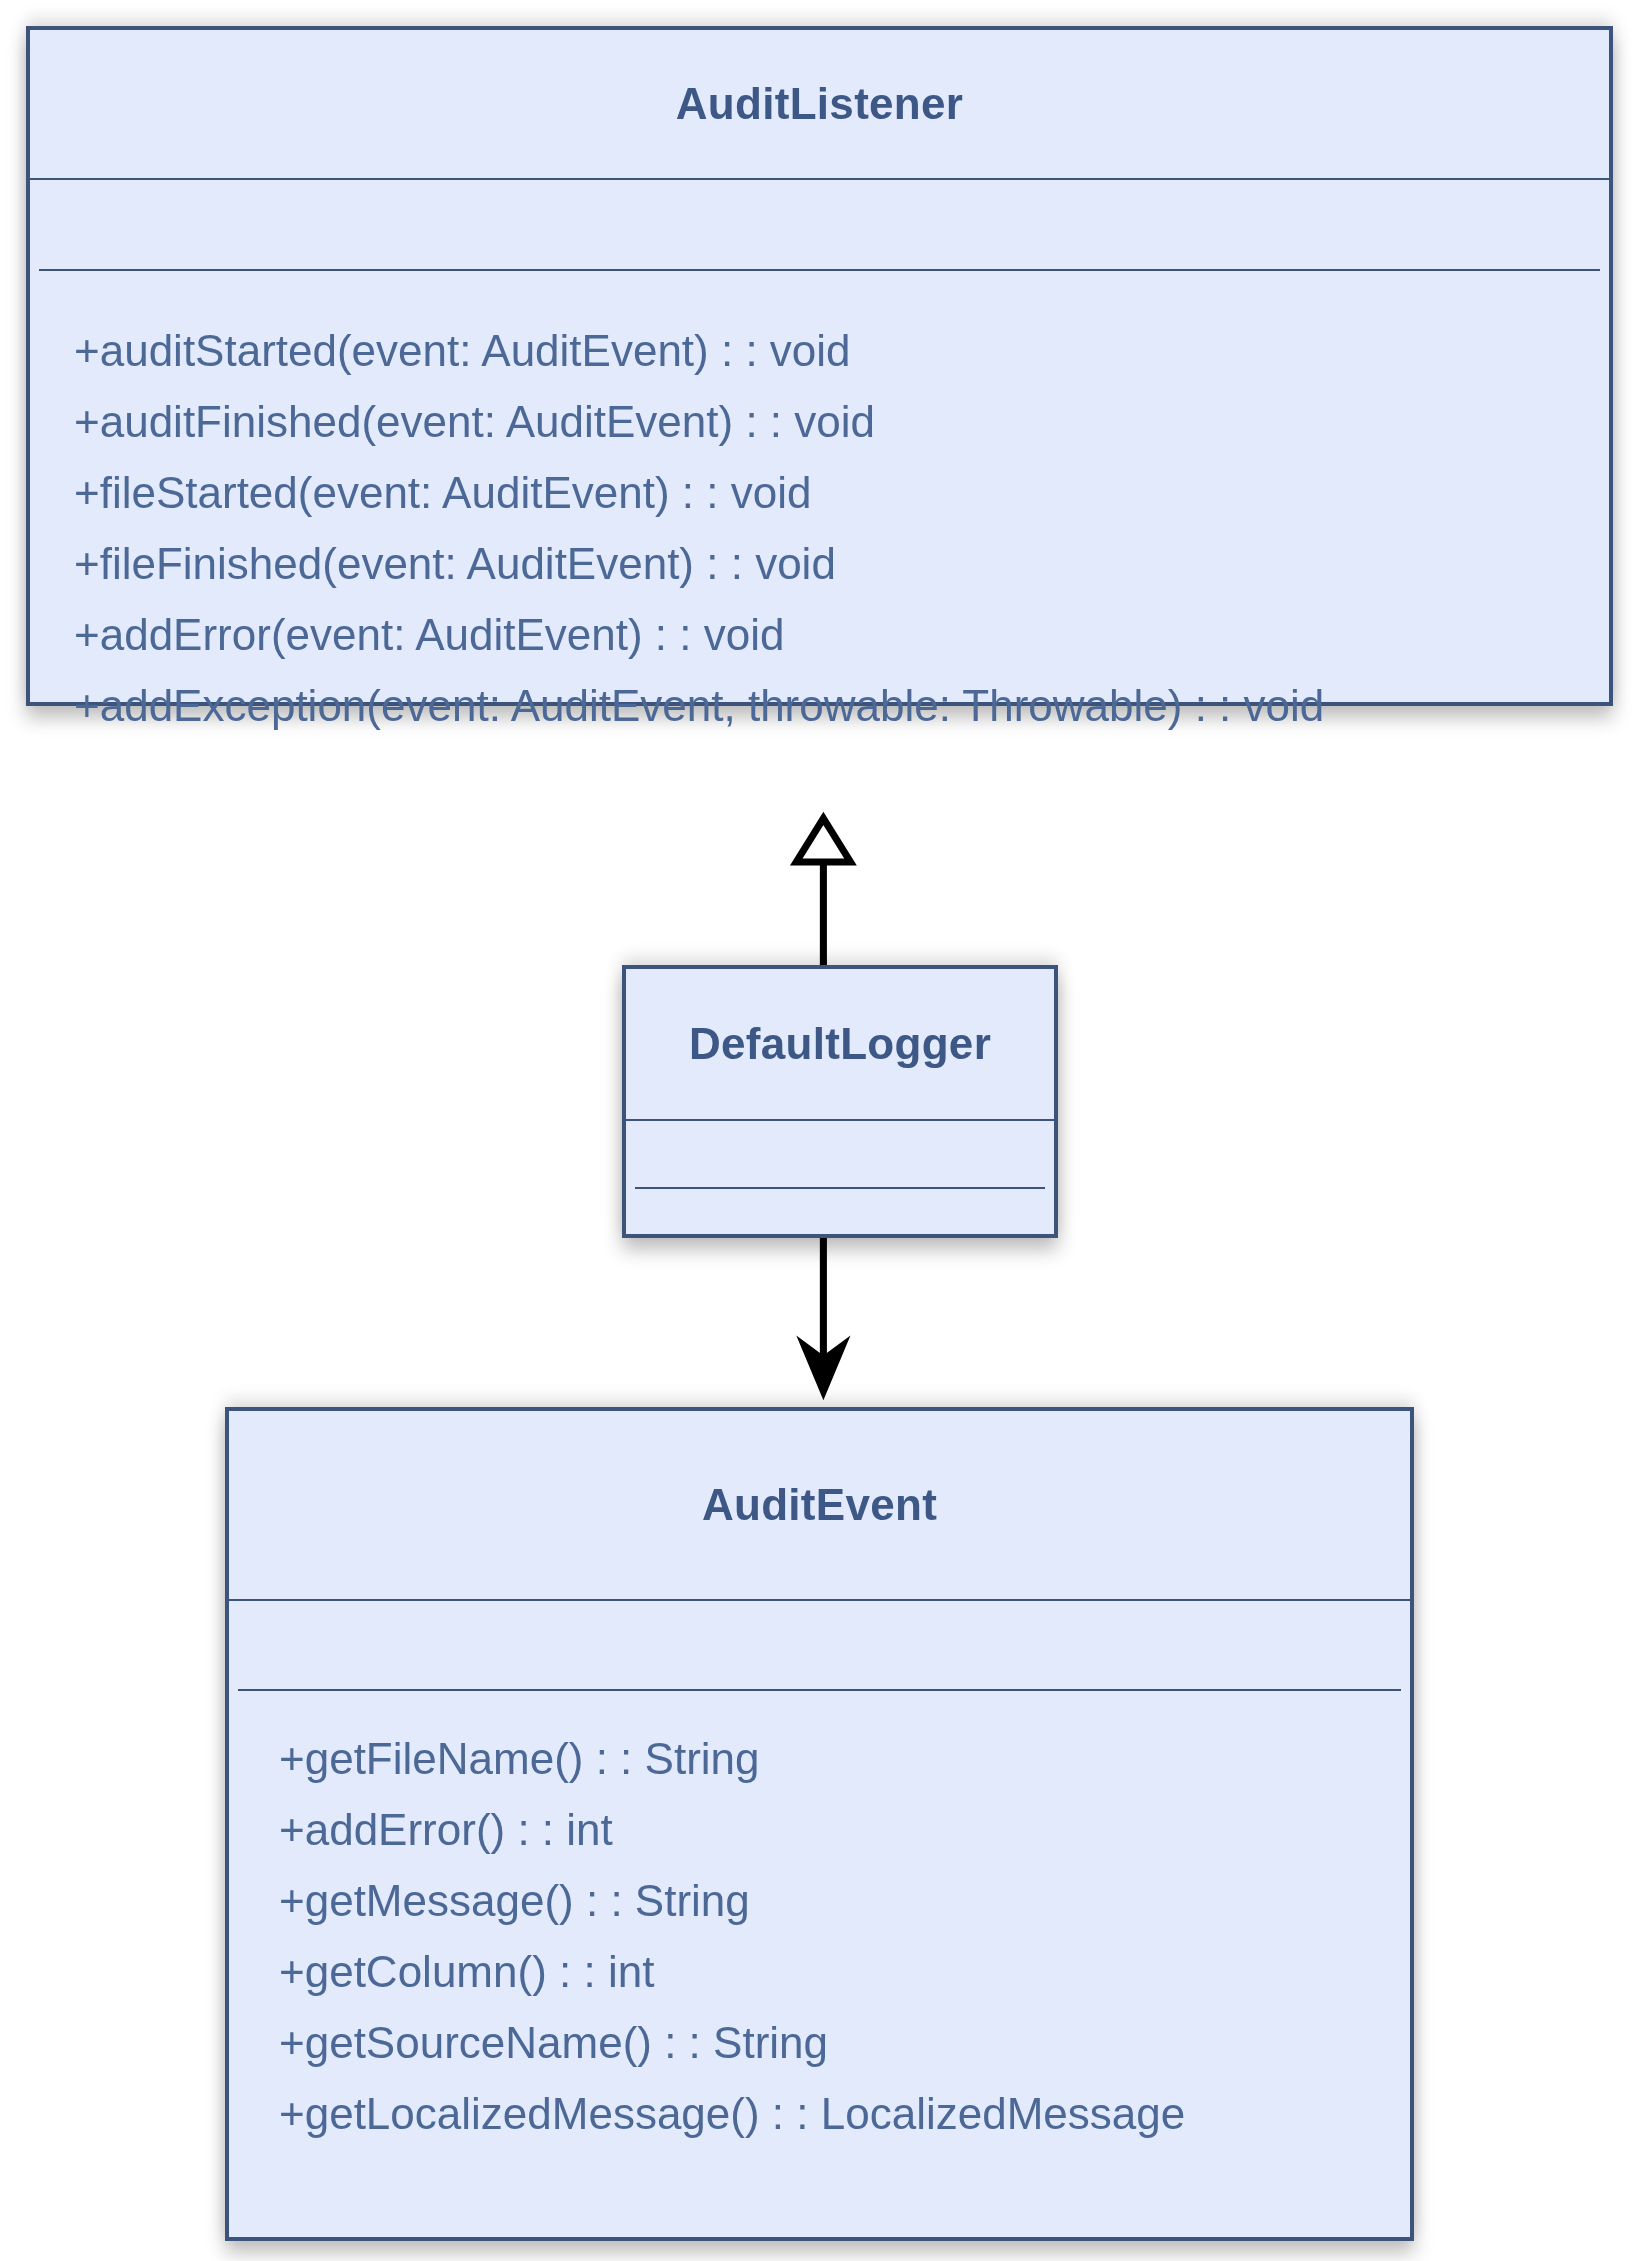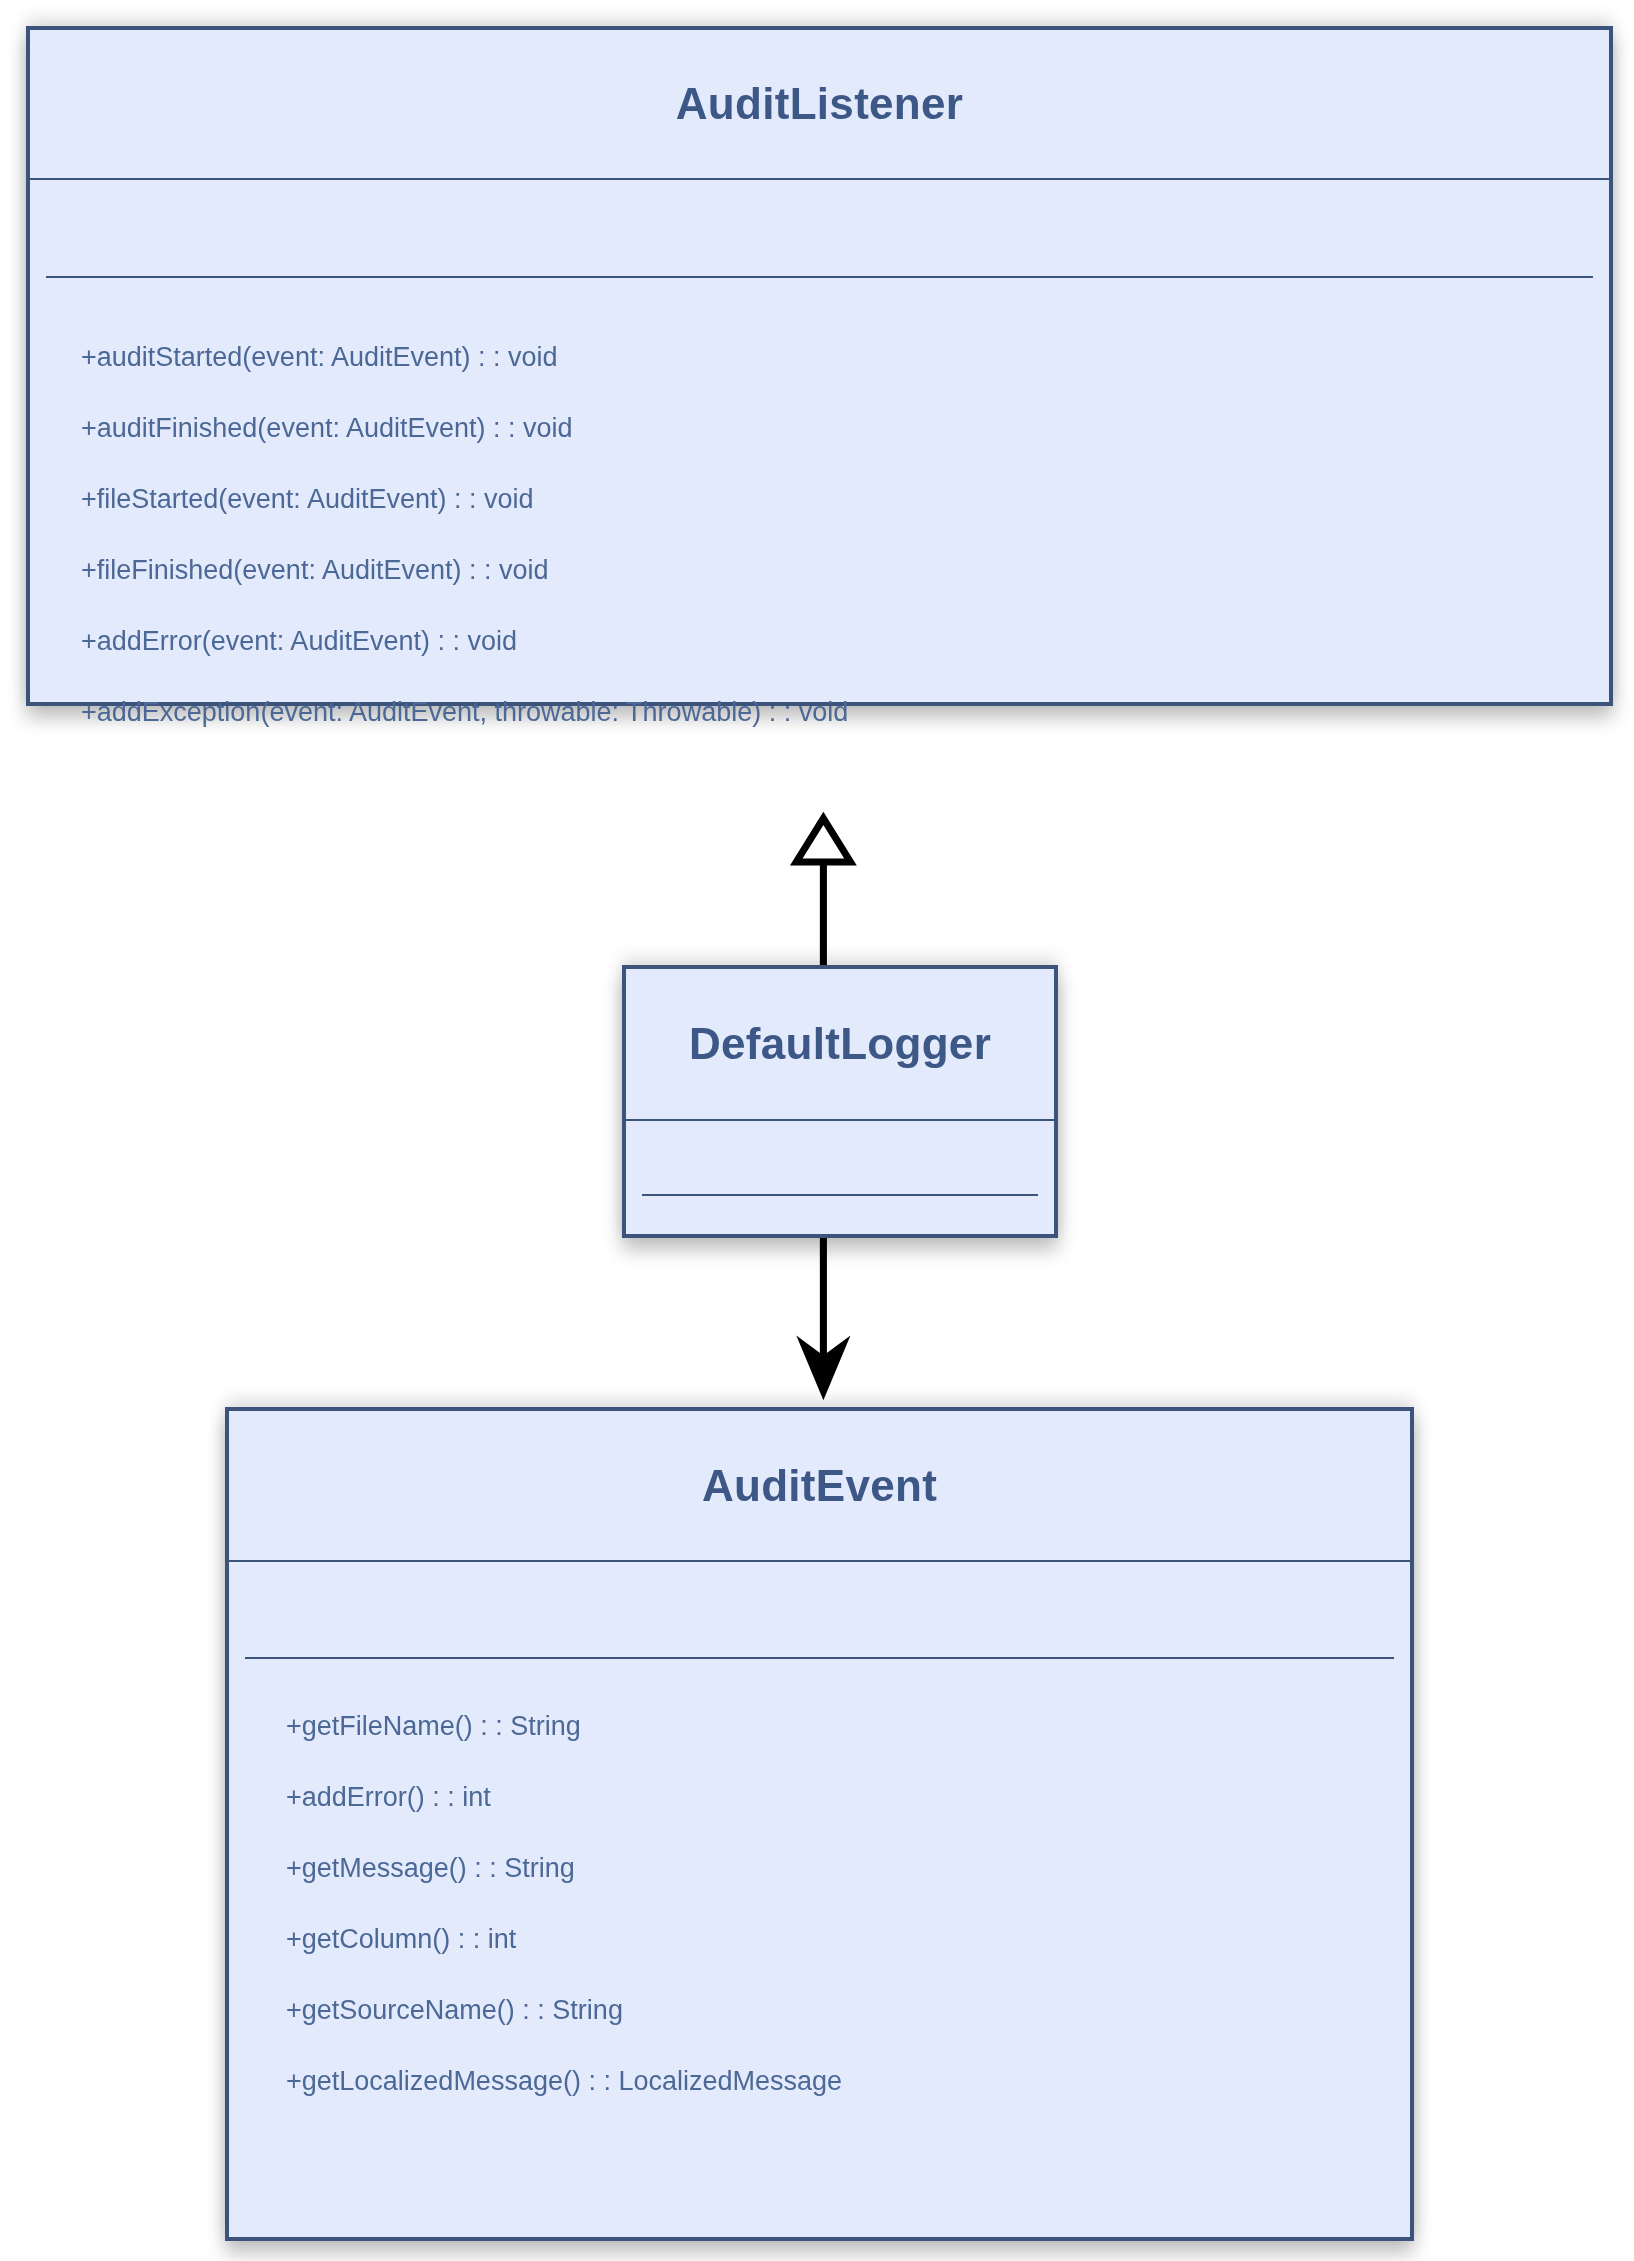--- a/index.html
+++ b/index.html
@@ -21,40 +21,40 @@
     letter-spacing:0.3px;
     flex:0 0 auto;box-sizing:border-box;
   }
   .uml-attrs{
     border-top:2.9px solid #3c547c;
     flex:0 0 auto;box-sizing:border-box;
   }
   .uml-methods{
     border-top:2.9px solid #3c547c;
     flex:1 1 auto;box-sizing:border-box;
-    margin:16px;list-style:none;
-    color:#4c6896;font-size:27px;line-height:71px;
+    margin:9px;list-style:none;
+    color:#4c6896;font-size:44px;line-height:71px;
     padding:44px 11.8px 0 35px;
   }
   .uml-methods li{white-space:nowrap;}
 
   
   #box-auditlistener{left:26px;top:26px;width:1587px;height:680px;}
   #box-auditlistener .uml-header{height:148px;}
   #box-auditlistener .uml-attrs{height:82px;}
 
   
   #box-defaultlogger{left:622px;top:965px;width:436px;height:273px;}
   #box-defaultlogger .uml-header{height:150px;}
   #box-defaultlogger .uml-attrs{height:59px;}
   #box-defaultlogger .uml-methods{padding:0;}
 
   
   #box-auditevent{left:225px;top:1407px;width:1189px;height:834px;}
-  #box-auditevent .uml-header{height:149px;}
+  #box-auditevent .uml-header{height:188px;}
   #box-auditevent .uml-attrs{height:81px;}
   #box-auditevent .uml-methods{padding:32px 11.8px 0 41px;}
 
   #connector-layer{position:absolute;left:0;top:0;width:1635px;height:2261px;pointer-events:none;}
 </style>
 </head>
 <body>
 
 <svg id="connector-layer" viewBox="0 0 2776 3840" xmlns="http://www.w3.org/2000/svg">
 

